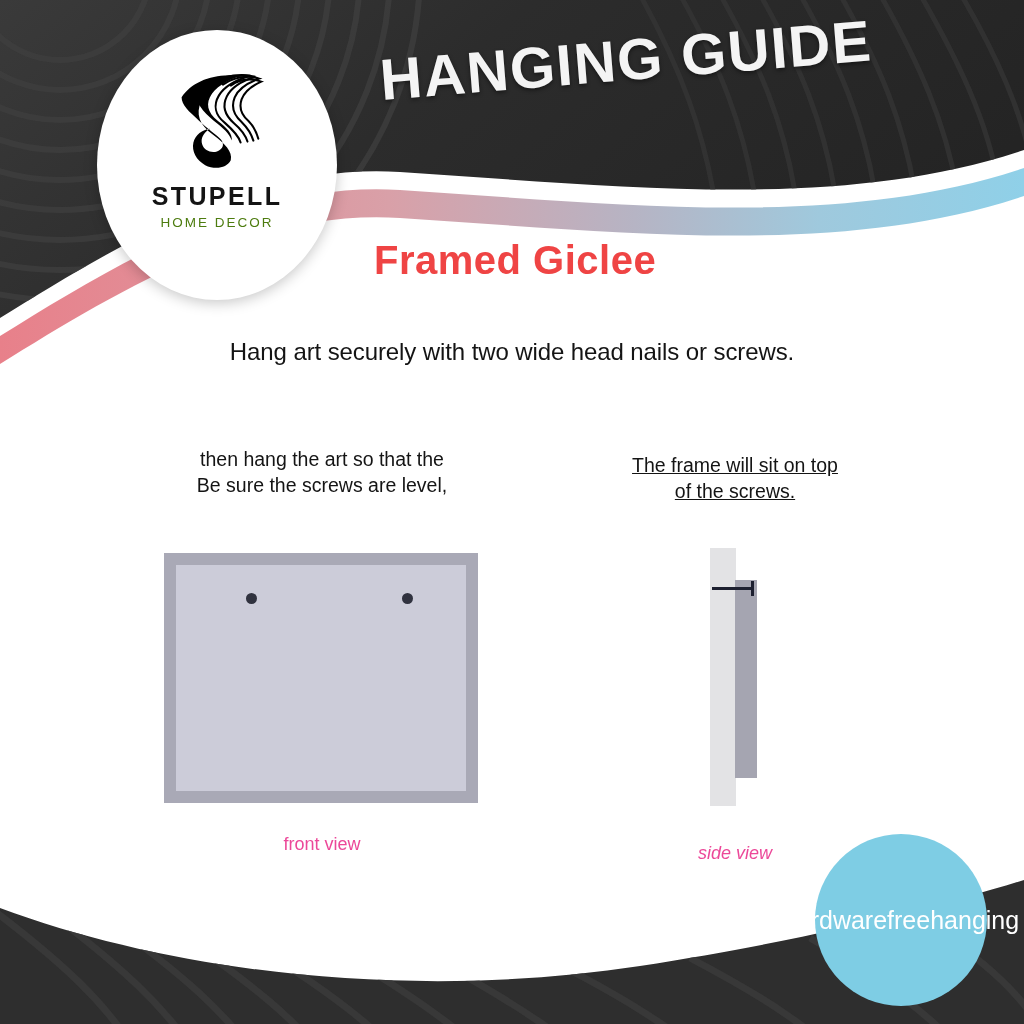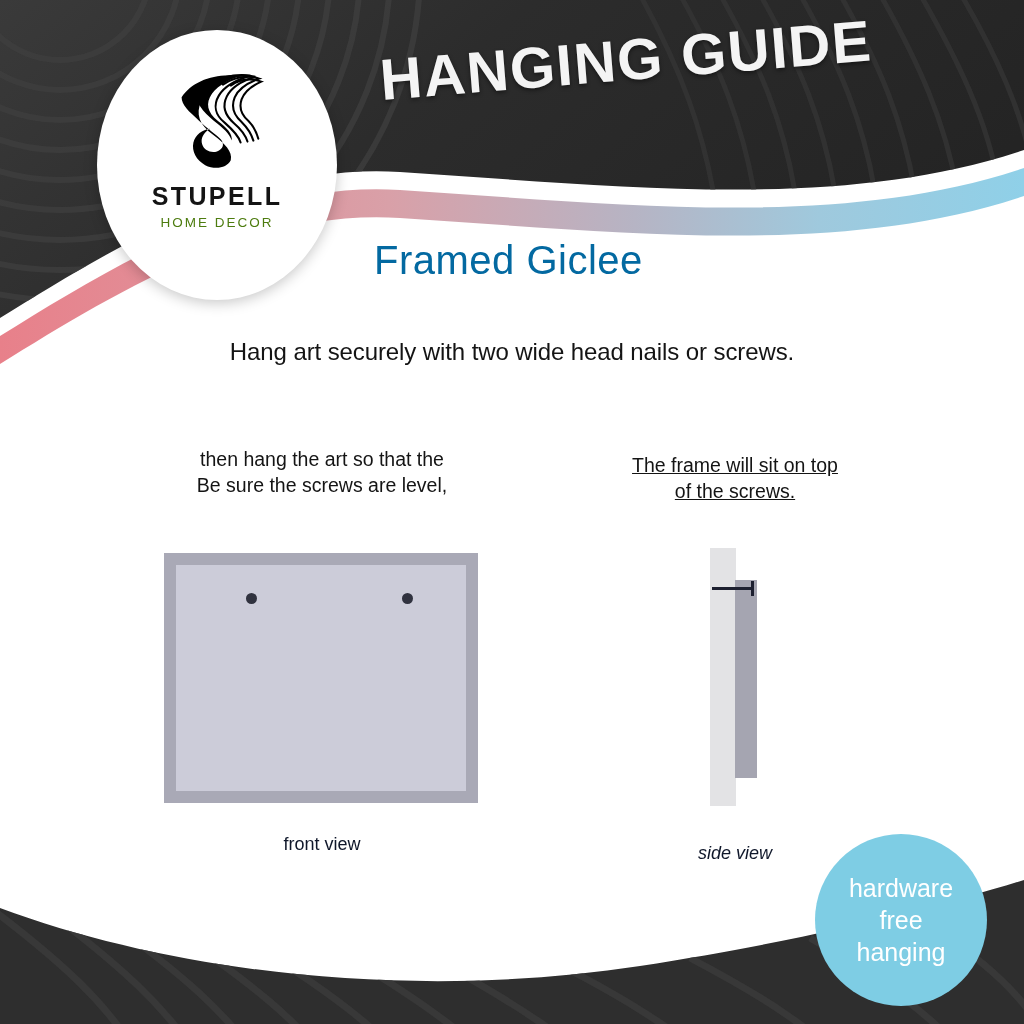--- a/index.html
+++ b/index.html
@@ -81,22 +81,22 @@
     text-shadow: 0 2px 4px rgba(0,0,0,0.45);
     z-index: 15;
   }
 
   
   #product-type {
     position: absolute;
     left: 374px;
     top: 238px;
     font-size: 40px;
-    font-weight: 400;
-    color: #0369a1;
+    font-weight: 700;
+    color: #ef4444;
     letter-spacing: 0.5px;
     z-index: 10;
   }
 
   
   #main-instruction {
     position: absolute;
     left: 0;
     top: 338px;
     width: 1024px;
@@ -116,21 +116,21 @@
     color: #141414;
     z-index: 10;
   }
   #front-caption { left: 152px; top: 446px; width: 340px; }
   #side-caption  { left: 595px; top: 452px; width: 280px; text-decoration: underline; }
 
   .view-label {
     position: absolute;
     text-align: center;
     font-size: 18px;
-    color: #0f172a;
+    color: #ec4899;
     z-index: 10;
   }
   #front-view-label { left: 172px; top: 834px; width: 300px; }
   #side-view-label  { left: 625px; top: 843px; width: 220px; font-style: italic; }
 
   
   #front-view-frame {
     position: absolute;
     left: 164px;
     top: 553px;
@@ -202,21 +202,21 @@
   
   #hardware-badge {
     position: absolute;
     left: 815px;
     top: 834px;
     width: 172px;
     height: 172px;
     border-radius: 50%;
     background: #7ecde4;
     display: flex;
-    flex-direction: column;
+    flex-direction: row;
     align-items: center;
     justify-content: center;
     z-index: 30;
     color: #ffffff;
     font-size: 25px;
     line-height: 32px;
     font-weight: 300;
     text-align: right;
   }
 </style>

